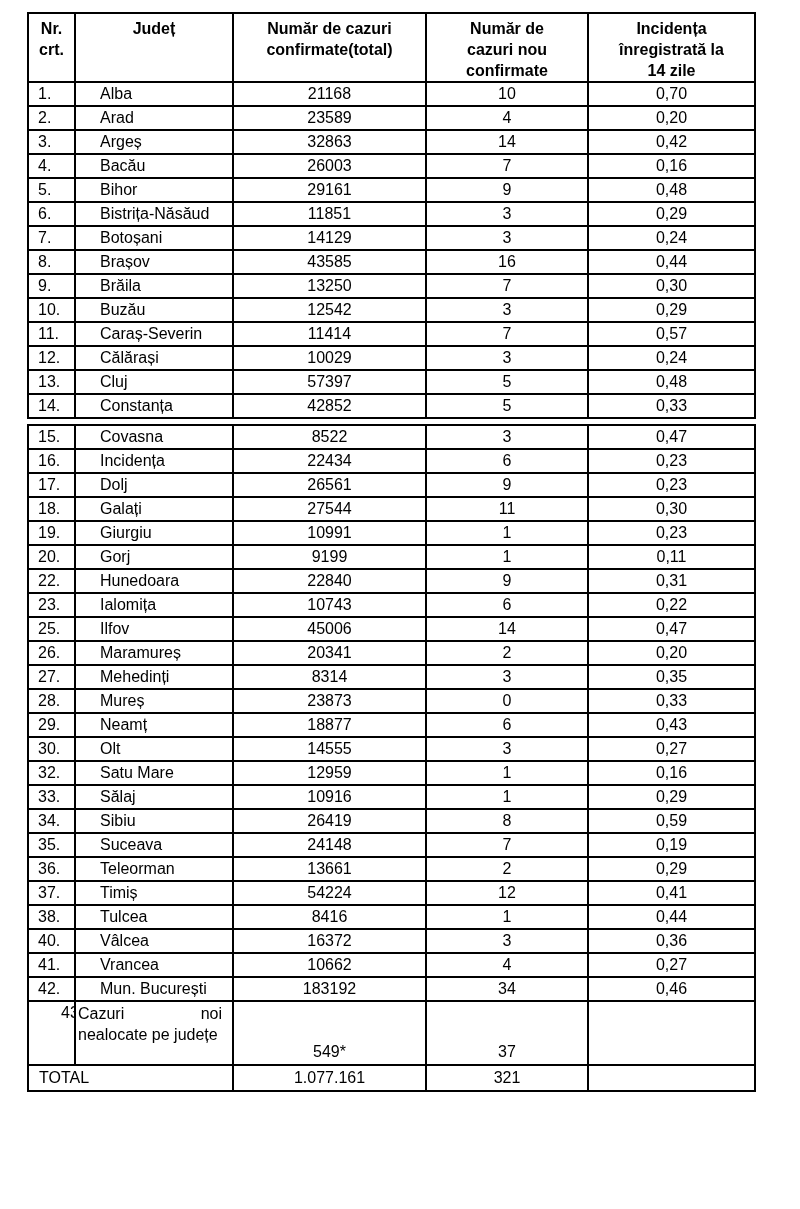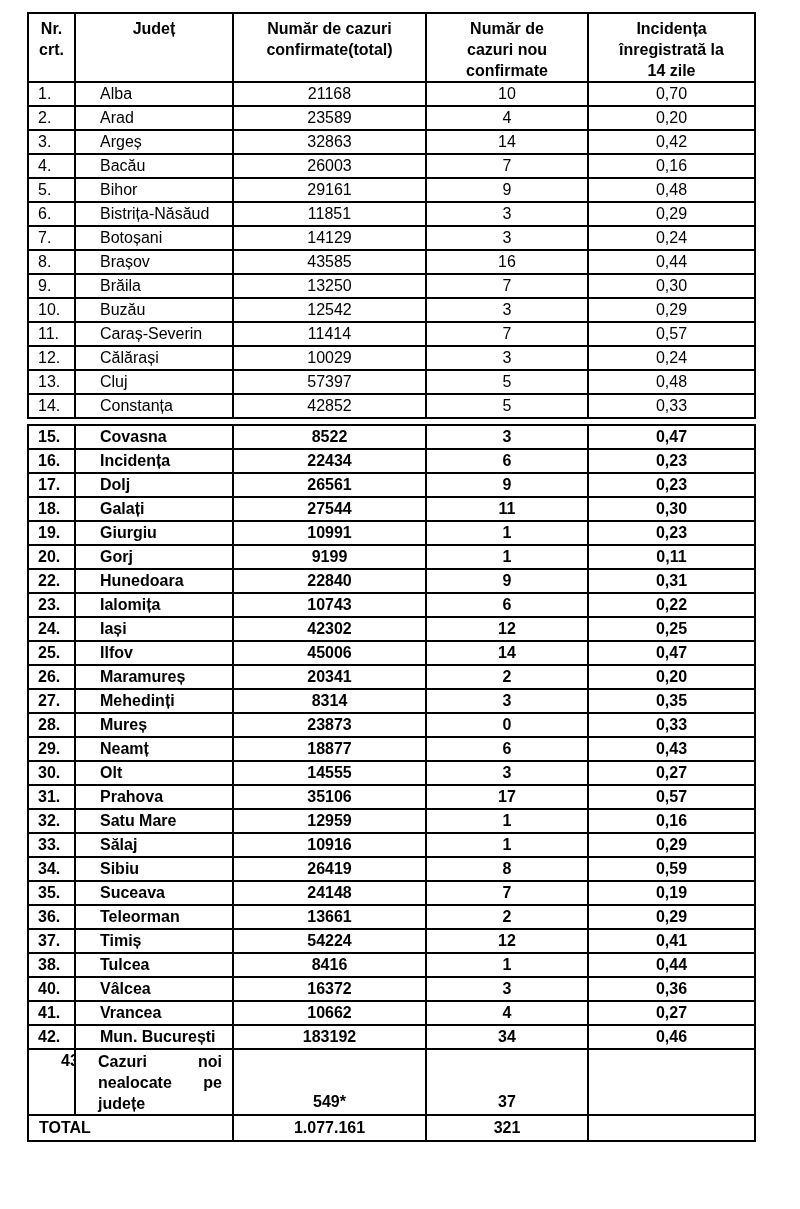--- a/index.html
+++ b/index.html
@@ -14,21 +14,21 @@
   .table-wrap {
     position: absolute;
     left: 27px; top: 12px;
     width: 727px;
   }
   table {
     border-collapse: collapse;
     table-layout: fixed;
     width: 727px;
   }
-  table.seg2 { margin-top: 5px; font-weight: bold; }
+  table.seg2 { margin-top: 5px; }
   th, td {
     border: 2px solid #000;
     padding: 0;
     font-size: 16px;
     overflow: hidden;
   }
   thead tr { height: 66px; }
   th {
     font-weight: bold;
     vertical-align: top;
@@ -44,21 +44,21 @@
   td { vertical-align: middle; }
   td.c0 { text-align: left; padding-left: 9px; }
   td.c1 { text-align: left; padding-left: 24px; }
   td.c2, td.c3, td.c4 { text-align: center; }
   
   tr.special-row { height: 64px; }
   tr.special-row td.c0 { vertical-align: top; padding-top: 2px; padding-left: 32px; }
   tr.special-row td.judet-justify {
     vertical-align: top;
     text-align: justify;
-    padding: 1px 10px 0 22px;
+    padding: 1px 10px 0 2px;
     line-height: 21px;
     margin-left: 32px;
   }
   tr.special-row td.vbottom {
     vertical-align: bottom;
     padding-bottom: 3px;
   }
   
   tr.total-row { height: 26px; }
   tr.total-row td.total-label-cell {
@@ -249,27 +249,20 @@
           <td class="c4">0,31</td>
         </tr>
         <tr>
           <td class="c0">23.</td>
           <td class="c1">Ialomița</td>
           <td class="c2">10743</td>
           <td class="c3">6</td>
           <td class="c4">0,22</td>
         </tr>
         <tr>
-          <td class="c0">24.</td>
-          <td class="c1">Iași</td>
-          <td class="c2">42302</td>
-          <td class="c3">12</td>
-          <td class="c4">0,25</td>
-        </tr>
-        <tr>
           <td class="c0">25.</td>
           <td class="c1">Ilfov</td>
           <td class="c2">45006</td>
           <td class="c3">14</td>
           <td class="c4">0,47</td>
         </tr>
         <tr>
           <td class="c0">26.</td>
           <td class="c1">Maramureș</td>
           <td class="c2">20341</td>
@@ -296,27 +289,20 @@
           <td class="c2">18877</td>
           <td class="c3">6</td>
           <td class="c4">0,43</td>
         </tr>
         <tr>
           <td class="c0">30.</td>
           <td class="c1">Olt</td>
           <td class="c2">14555</td>
           <td class="c3">3</td>
           <td class="c4">0,27</td>
-        </tr>
-        <tr>
-          <td class="c0">31.</td>
-          <td class="c1">Prahova</td>
-          <td class="c2">35106</td>
-          <td class="c3">17</td>
-          <td class="c4">0,57</td>
         </tr>
         <tr>
           <td class="c0">32.</td>
           <td class="c1">Satu Mare</td>
           <td class="c2">12959</td>
           <td class="c3">1</td>
           <td class="c4">0,16</td>
         </tr>
         <tr>
           <td class="c0">33.</td>

